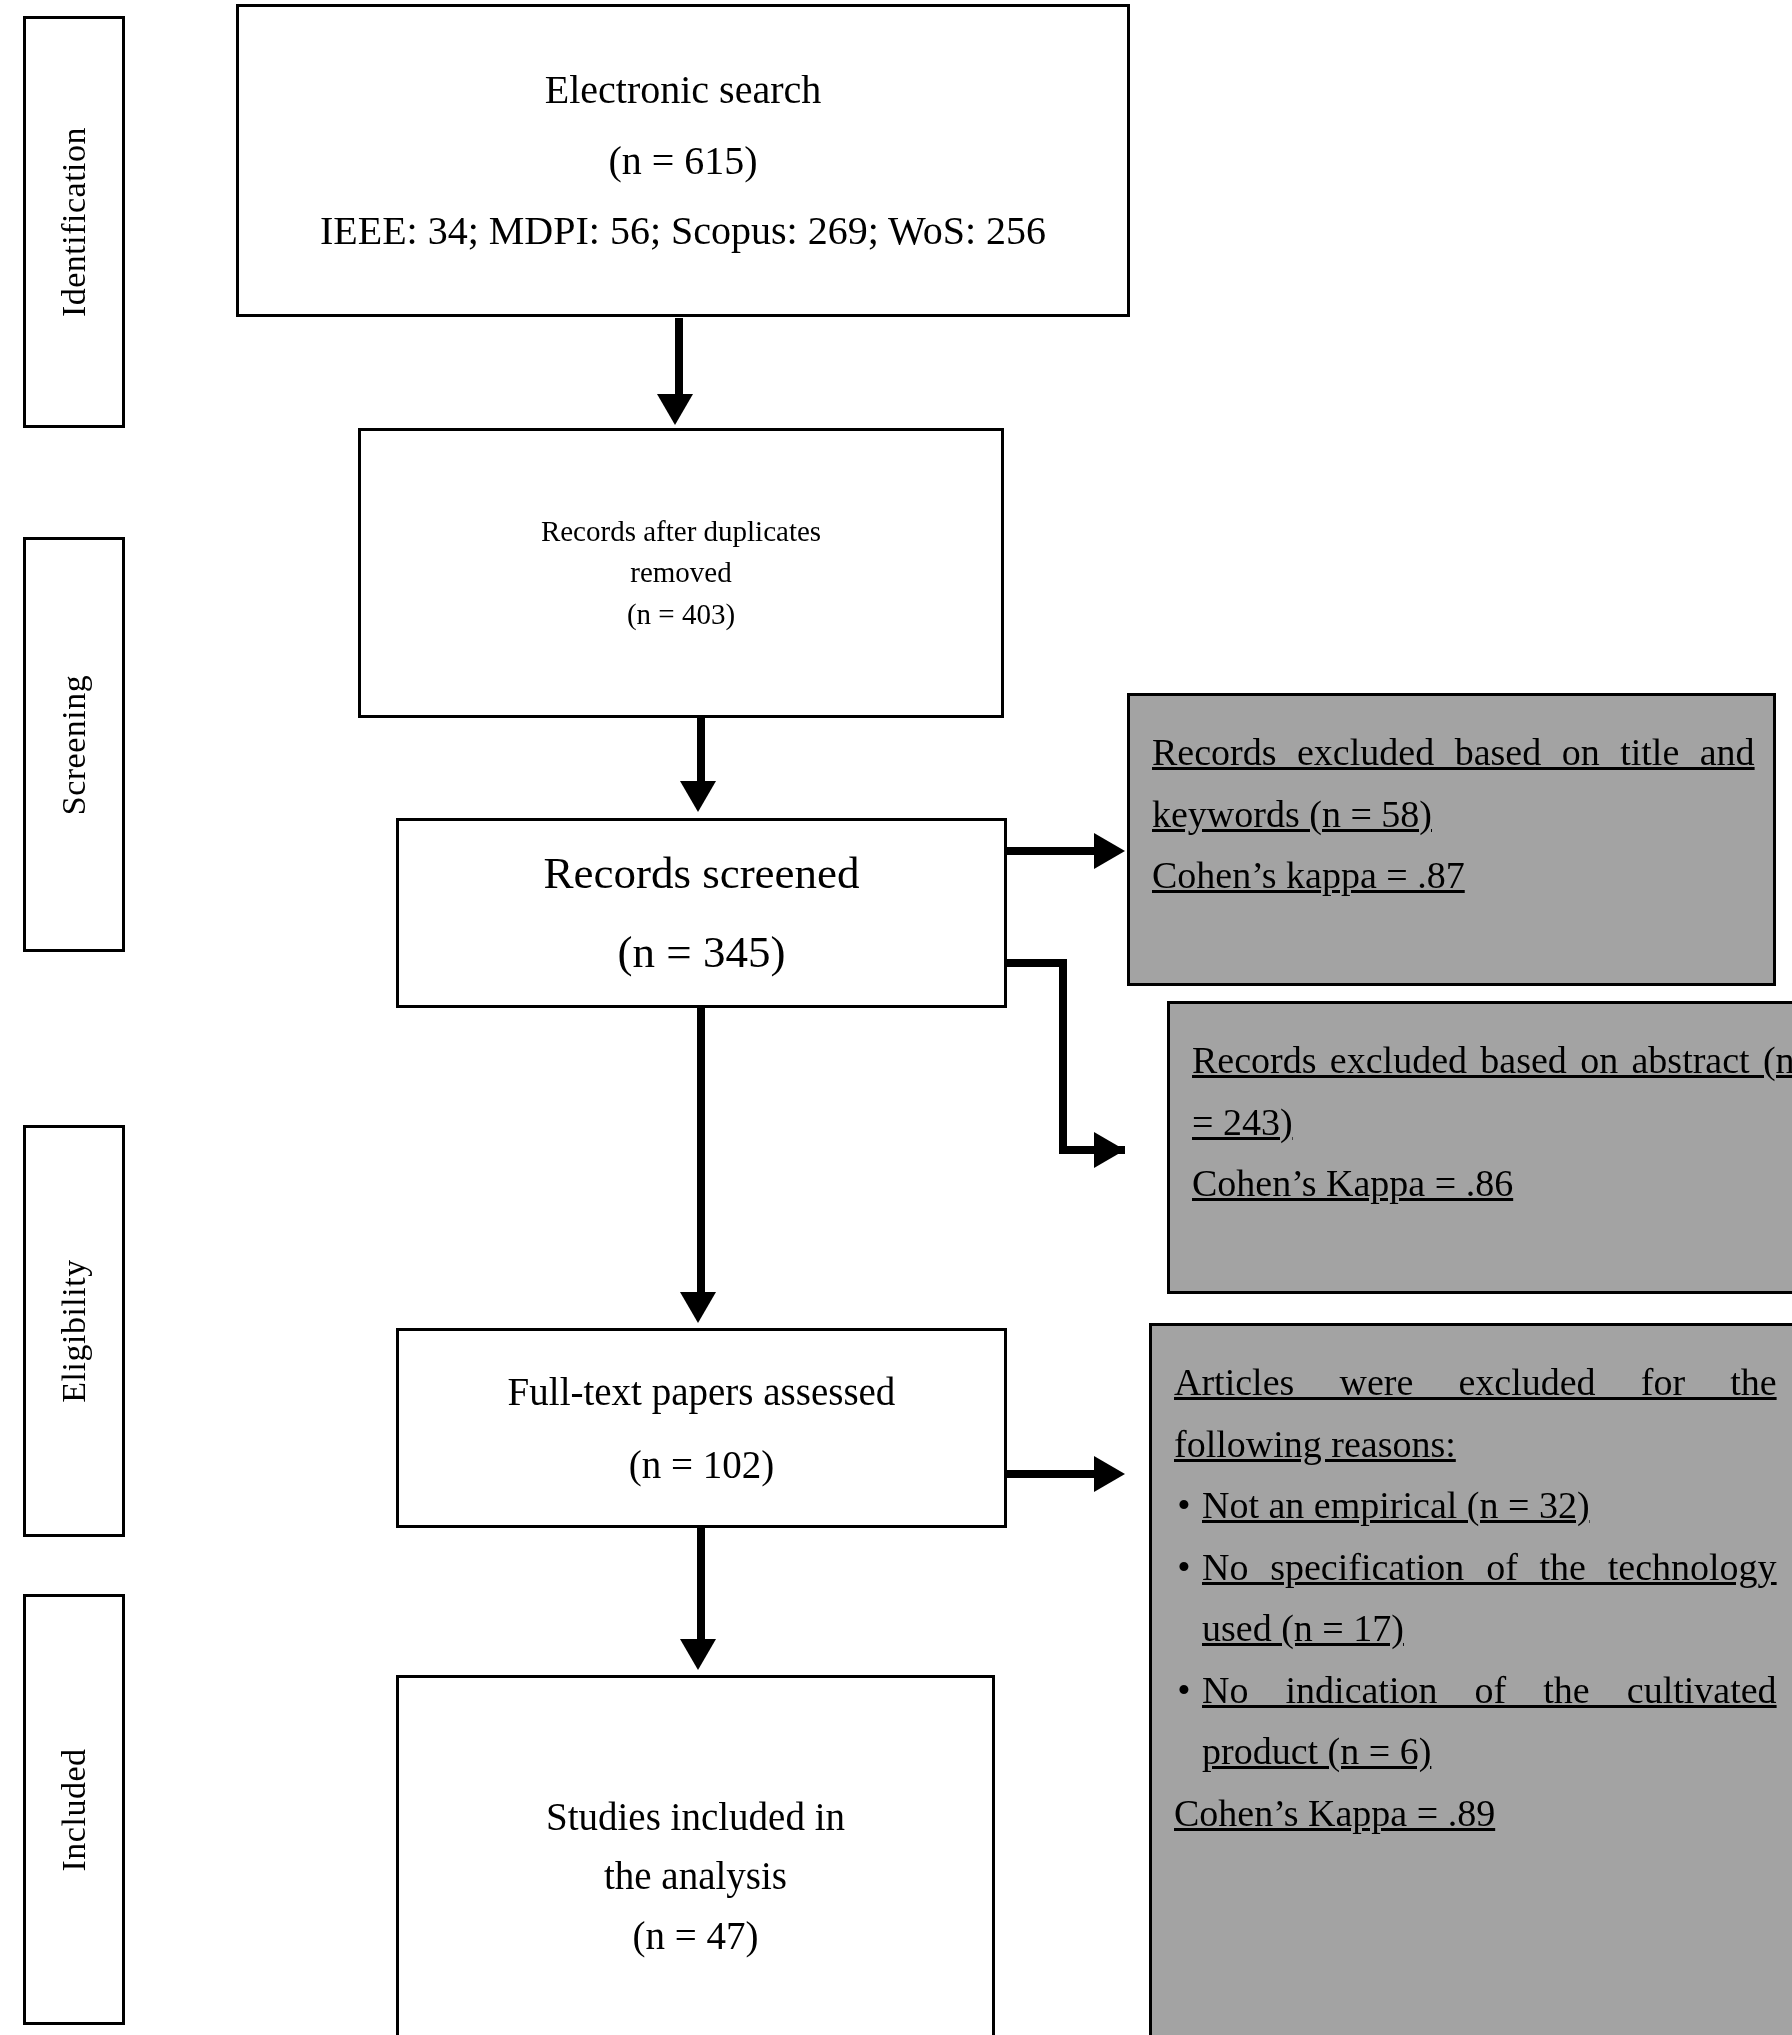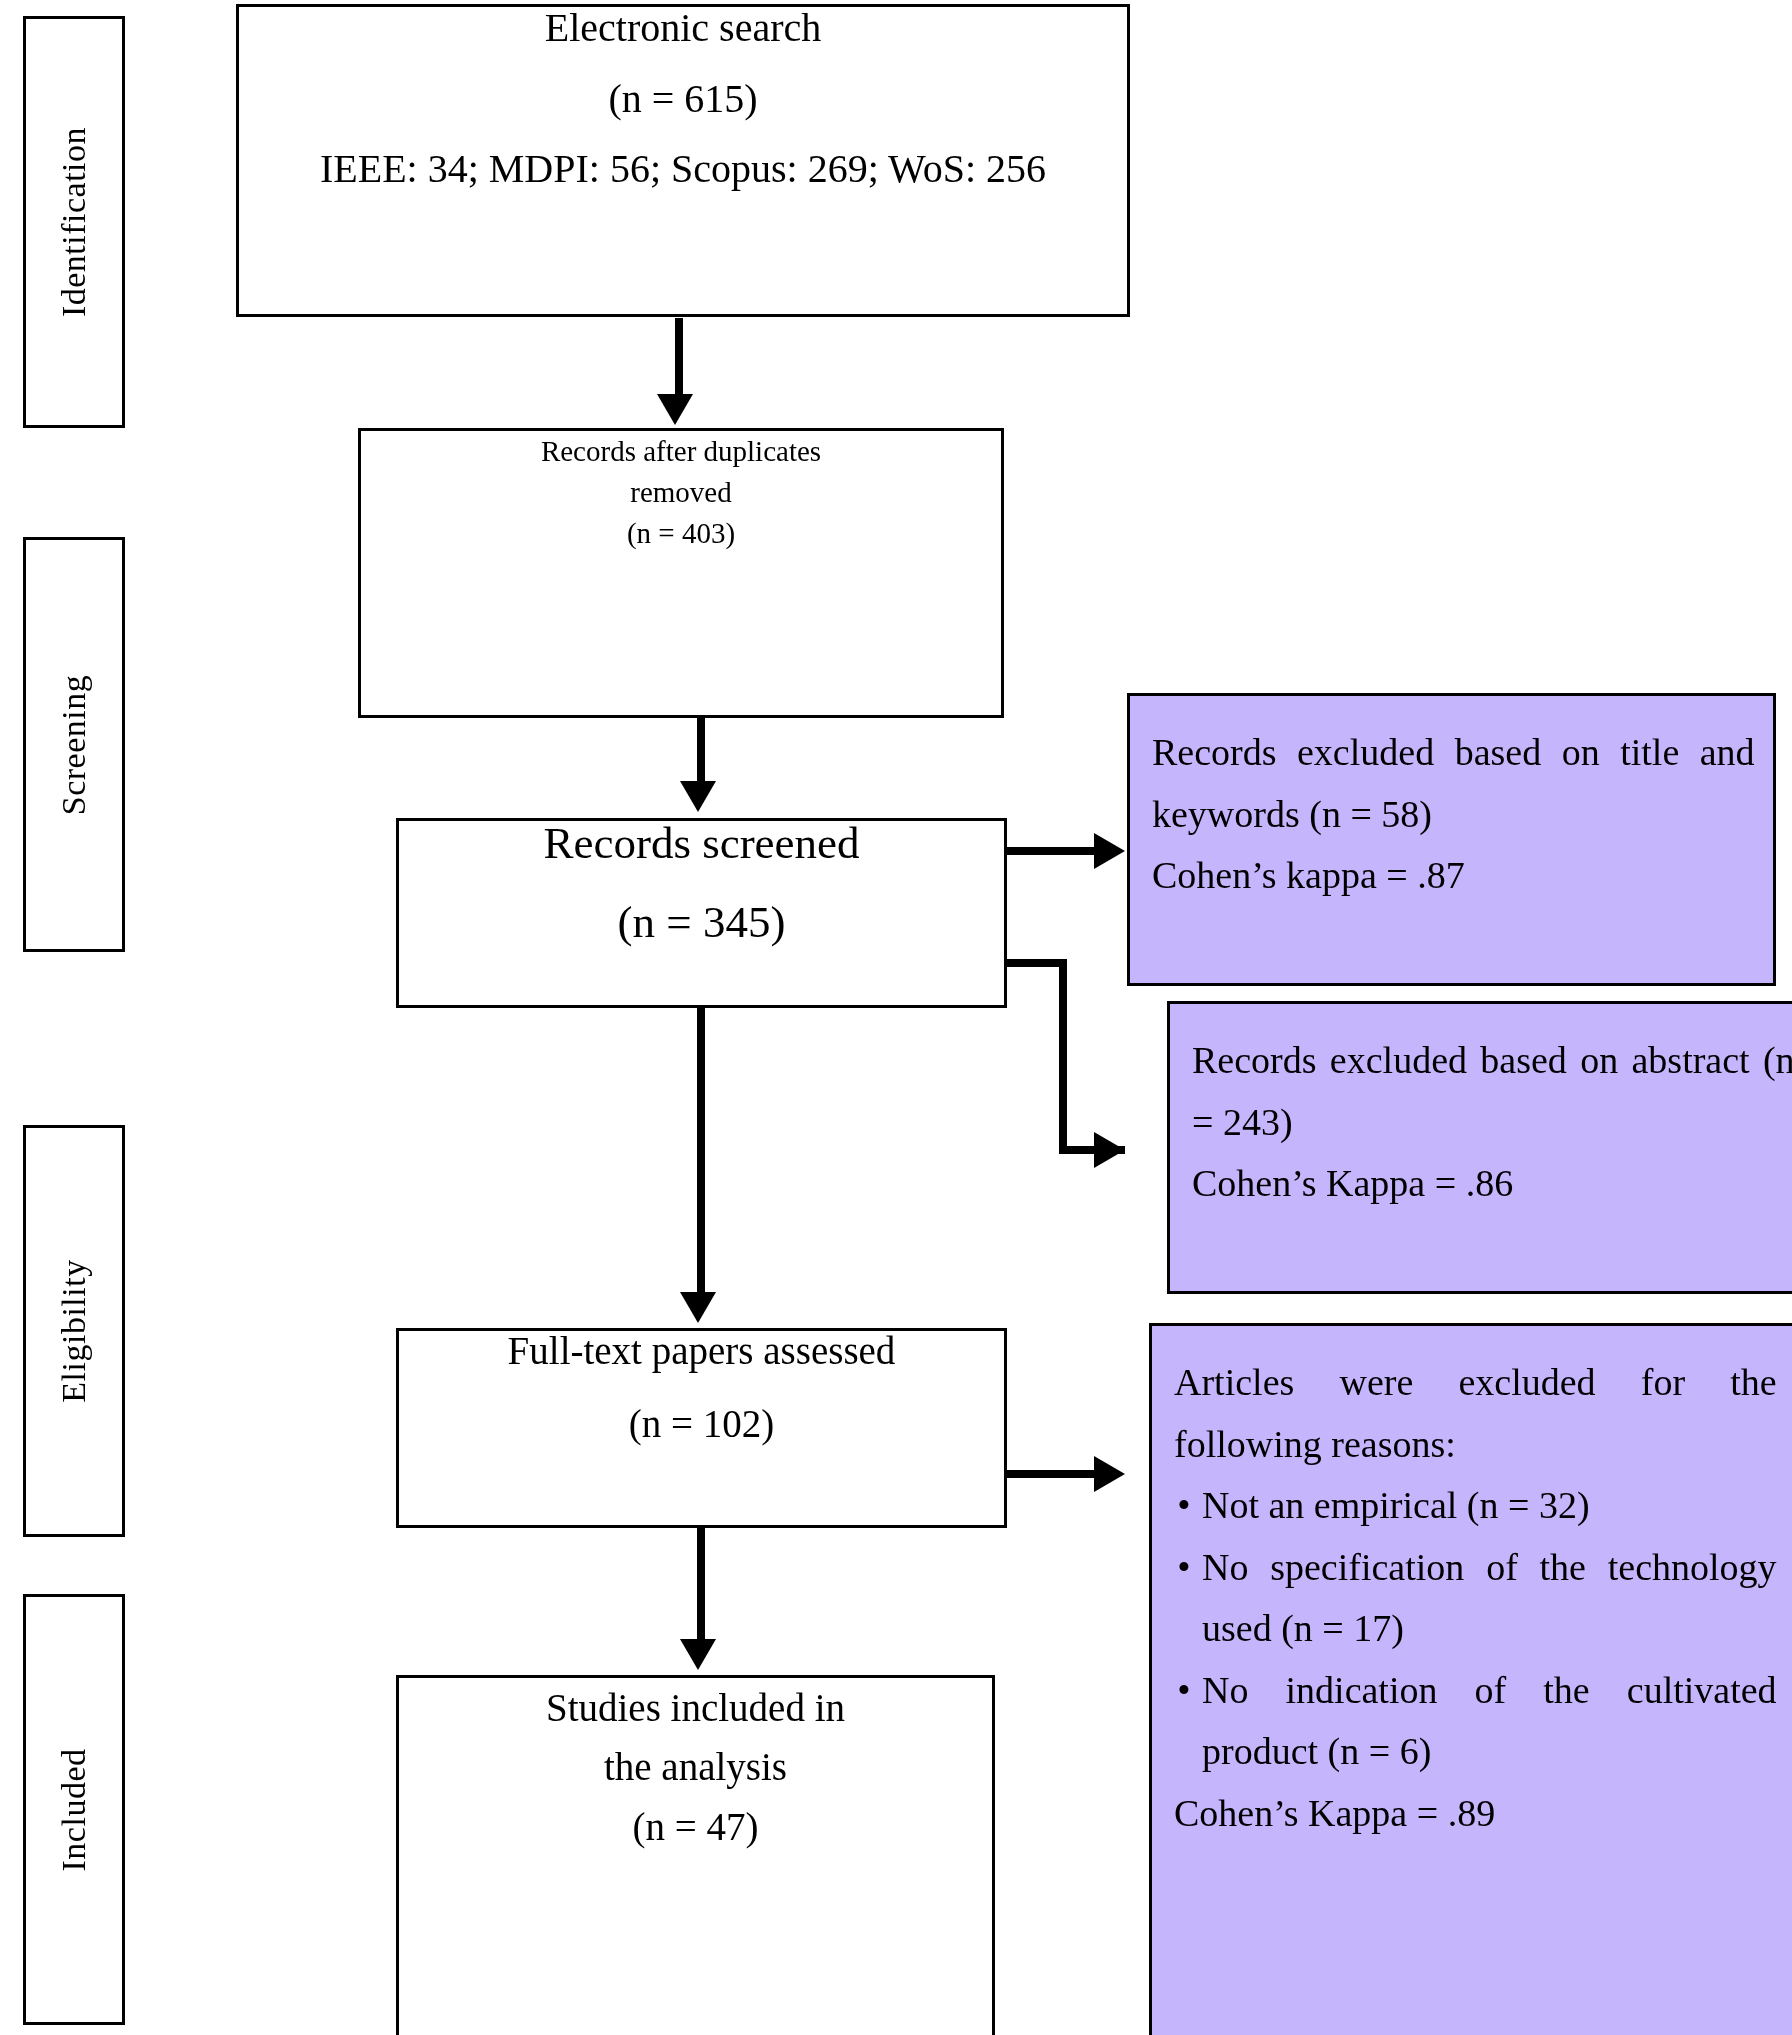--- a/index.html
+++ b/index.html
@@ -3,21 +3,21 @@
 <meta charset="utf-8">
 <style>
   html,body{margin:0;padding:0;background:#ffffff;}
   body{width:1793px;height:2035px;overflow:hidden;
        font-family:"Liberation Serif","DejaVu Serif",serif;color:#000000;}
   #stage{position:relative;width:1793px;height:2035px;background:#fff;}
 
   
   .box{position:absolute;box-sizing:border-box;background:#ffffff;
        border:3.3px solid #000000;display:flex;flex-direction:column;
-       align-items:center;text-align:center;}
+       align-items:center;justify-content:center;text-align:center;}
   .box .ln{display:block;width:100%;}
 
   
   .stage{position:absolute;box-sizing:border-box;background:#ffffff;
          border:3.8px solid #000000;display:flex;align-items:center;justify-content:center;}
   .stage .vtxt{transform:rotate(-90deg);white-space:nowrap;
                font-size:34px;letter-spacing:0.5px;line-height:1;}
 
   
   #b-search{left:236px;top:4.3px;width:894px;height:313px;}
@@ -33,23 +33,23 @@
   #b-screened .l1{margin-bottom:34px;}
 
   #b-fulltext{left:396px;top:1328px;width:611px;height:200px;}
   #b-fulltext .ln{font-size:39px;line-height:1.0;}
   #b-fulltext .l1{margin-bottom:34px;}
 
   #b-included{left:396px;top:1675px;width:599px;height:402px;}
   #b-included .ln{font-size:39px;line-height:1.52;}
 
   
-  .rbox{position:absolute;box-sizing:border-box;background:#c4b5fd;
+  .rbox{position:absolute;box-sizing:border-box;background:#a3a3a3;
         border:3.3px solid #000000;padding:26px 18.4px 18.4px 22px;
-        display:flex;flex-direction:column;justify-content:flex-start;}
+        display:flex;flex-direction:column;justify-content:flex-start;text-decoration:underline;}
   .rbox .para{font-size:38px;line-height:1.62;text-align:justify;
               text-align-last:left;width:100%;}
   .rbox .plain{font-size:38px;line-height:1.62;text-align:left;width:100%;}
   .rbox ul{margin:0;padding:0;list-style:none;width:100%;}
   .rbox li{font-size:38px;line-height:1.62;position:relative;
            padding-left:28px;text-align:justify;text-align-last:left;}
   .rbox li .bullet{position:absolute;left:3.3px;top:0;}
 
   #x-title{left:1127px;top:693px;width:649px;height:293px;}
   #x-abstract{left:1167px;top:1001px;width:649px;height:293px;}

